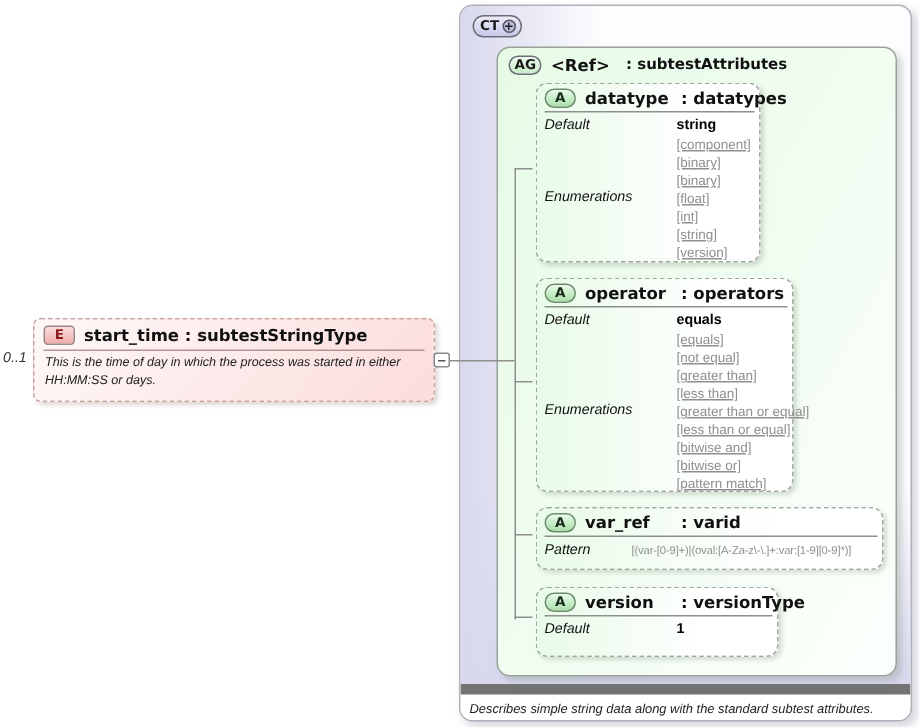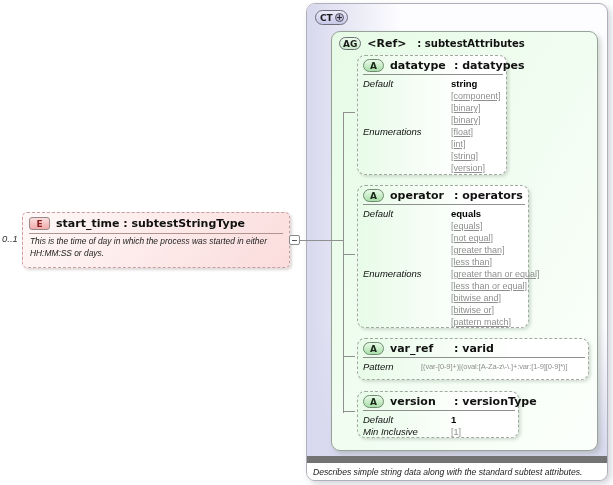--- a/index.html
+++ b/index.html
@@ -209,24 +209,20 @@
             <span class="badge badge-a">A</span>
             <span class="attr-name">version</span>
             <span class="attr-type">: versionType</span>
           </div>
           <div class="rule"></div>
           <div class="facets">
             <div class="frow">
               <span class="f-label">Default</span>
               <span class="f-val f-bold">1</span>
             </div>
-            <div class="frow">
-              <span class="f-label">Min Inclusive</span>
-              <span class="f-val f-gray">[1]</span>
-            </div>
           </div>
         </div>
 
       </div>
     </div>
 
     <div class="ct-footer">Describes simple string data along with the standard subtest attributes.</div>
   </div>
 
 </div>

